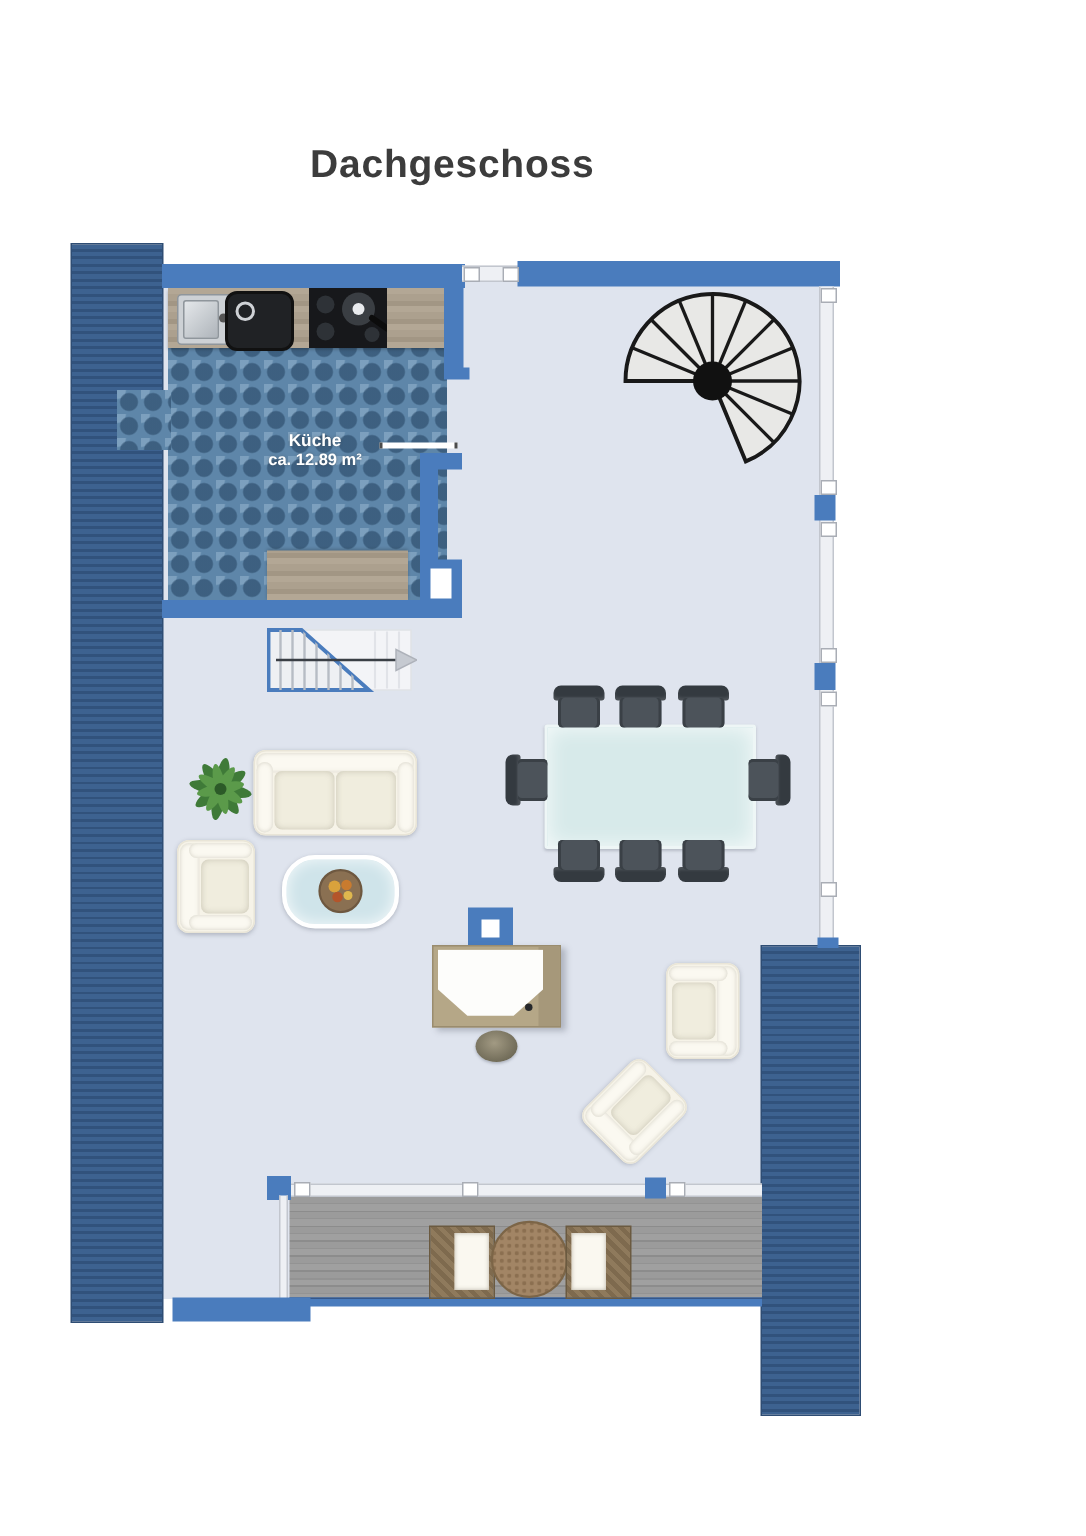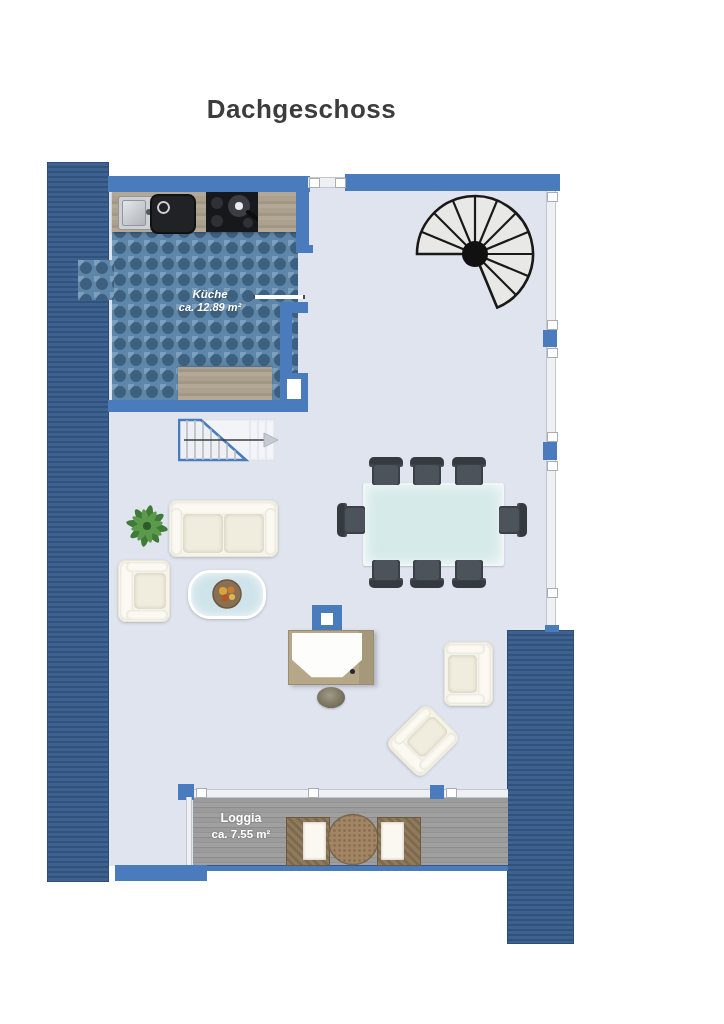--- a/index.html
+++ b/index.html
@@ -269,22 +269,18 @@
         <rect width="5" height="5" fill="#a28565"></rect>
           <circle cx="2.5" cy="2.5" r="1.4" fill="#8b6f50"></circle>
       </pattern>
     </defs>
     <circle cx="26" cy="26.5" r="25" fill="url(#wick)" stroke="#7c6547" stroke-width="1.5"></circle>
   </svg>
   <div class="abs wicker" style="left:377px;top:817px;width:42px;height:47px;border:1px solid #6b5a40;">
     <div class="abs" style="left:3px;top:4px;width:23px;height:38px;background:#faf8f0;box-shadow:inset 0 0 3px rgba(120,110,90,.5);"></div>
   </div>
 
-  <div class="abs room-label lbl-white" style="left:150px;top:287px;width:120px;font-size:11.5px;font-style:italic;">
+  <div class="abs room-label lbl-white" style="left:150px;top:287px;width:120px;font-size:11.5px;">
     <span>Küche</span>
     <span style="font-size:11px;">ca. 12.89 m²</span>
   </div>
-  <div class="abs room-label lbl-white" style="left:181px;top:811px;width:120px;font-size:12.5px;">
-    <span>Loggia</span>
-    <span style="font-size:11.5px;">ca. 7.55 m²</span>
-  </div>
 
 </div>
 
 </body></html>

